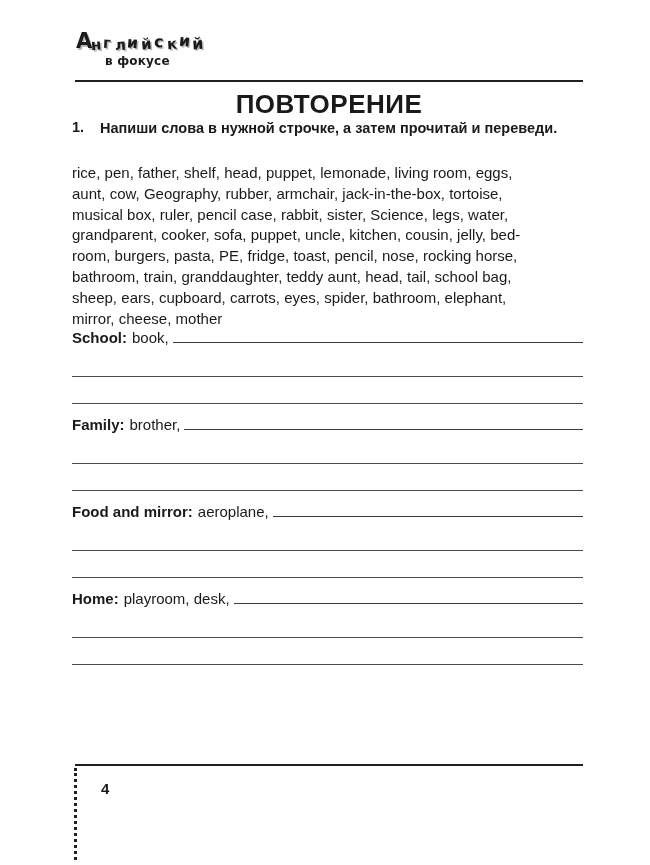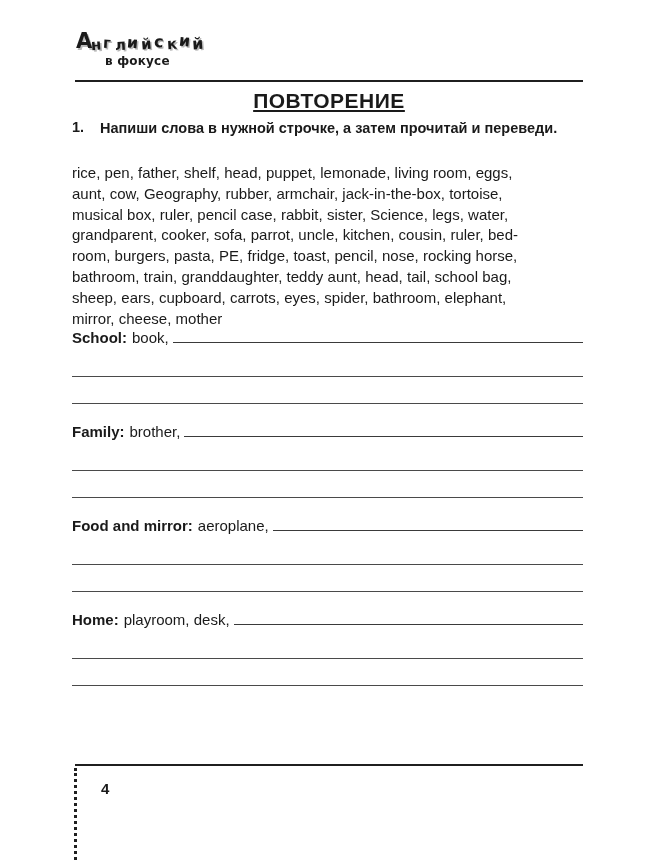--- a/index.html
+++ b/index.html
@@ -77,24 +77,23 @@
 
   
   .page-title {
     position: absolute;
     left: 75px;
     top: 89px;
     width: 508px;
     text-align: center;
     font-family: "Liberation Sans", sans-serif;
     font-weight: bold;
-    font-size: 21px;
+    font-size: 26px;
     letter-spacing: 0.5px;
     color: #1a1a1a;
-    text-decoration: underline;
   }
 
   
   .task {
     position: absolute;
     left: 72px;
     top: 119px;
     width: 512px;
   }
   .task-num {
@@ -125,21 +124,21 @@
   .wordbank .wline { display: block; white-space: nowrap; }
 
   
   .categories {
     position: absolute;
     left: 72px;
     top: 328px;
     width: 511px;
   }
   .cat {
-    margin-bottom: 18px;
+    margin-bottom: 11px;
     text-align: center;
   }
   .cat-first {
     display: flex;
     align-items: baseline;
     height: 22px;
   }
   .cat-label {
     font-weight: bold;
     font-size: 15px;
@@ -215,21 +214,21 @@
 
   <div class="task">
     <span class="task-num">1.</span>
     <div class="task-text">Напиши слова в нужной строчке, а затем прочитай и переведи.</div>
   </div>
 
   <div class="wordbank" id="wordbank">
       <span class="wline">rice, pen, father, shelf, head, puppet, lemonade, living room, eggs,</span>
       <span class="wline">aunt, cow, Geography, rubber, armchair, jack-in-the-box, tortoise,</span>
       <span class="wline">musical box, ruler, pencil case, rabbit, sister, Science, legs, water,</span>
-      <span class="wline">grandparent, cooker, sofa, parrot, uncle, kitchen, cousin, ruler, bed-</span>
+      <span class="wline">grandparent, cooker, sofa, puppet, uncle, kitchen, cousin, jelly, bed-</span>
       <span class="wline">room, burgers, pasta, PE, fridge, toast, pencil, nose, rocking horse,</span>
       <span class="wline">bathroom, train, granddaughter, teddy aunt, head, tail, school bag,</span>
       <span class="wline">sheep, ears, cupboard, carrots, eyes, spider, bathroom, elephant,</span>
       <span class="wline">mirror, cheese, mother</span>
     </div>
 
   <div class="categories" id="categories">
       <div class="cat">
         <div class="cat-first">
           <span class="cat-label">School:</span>

